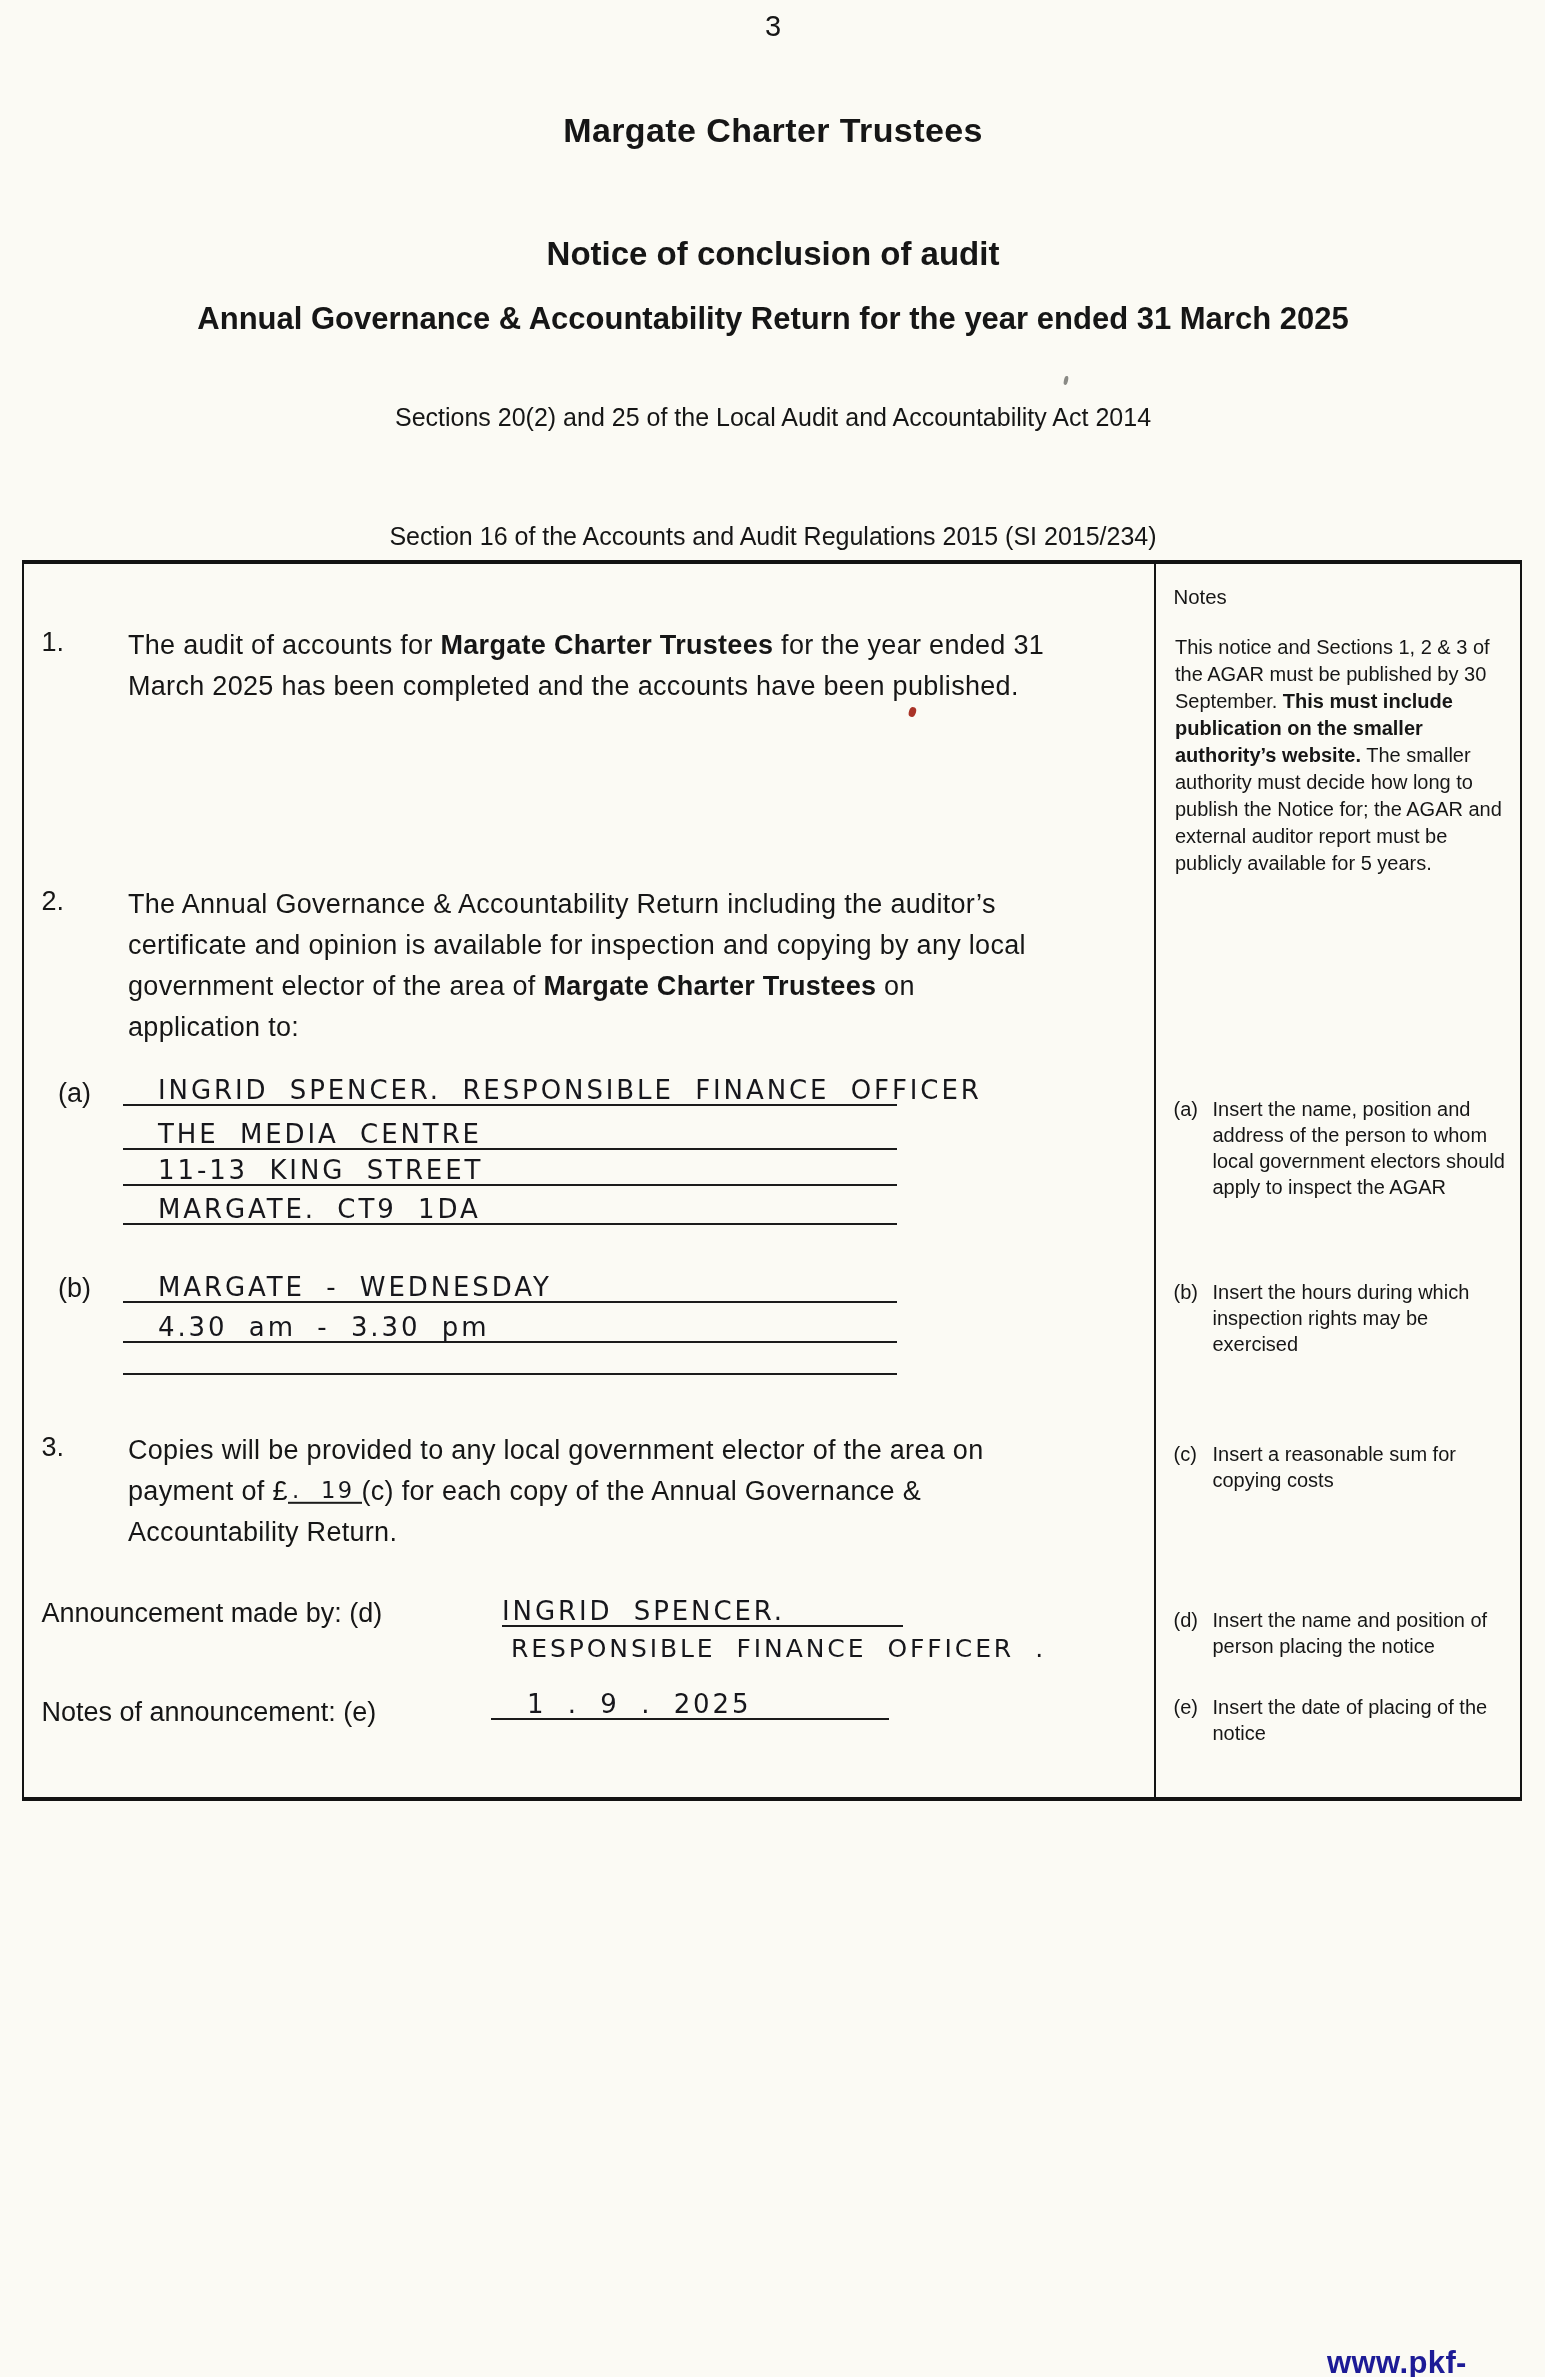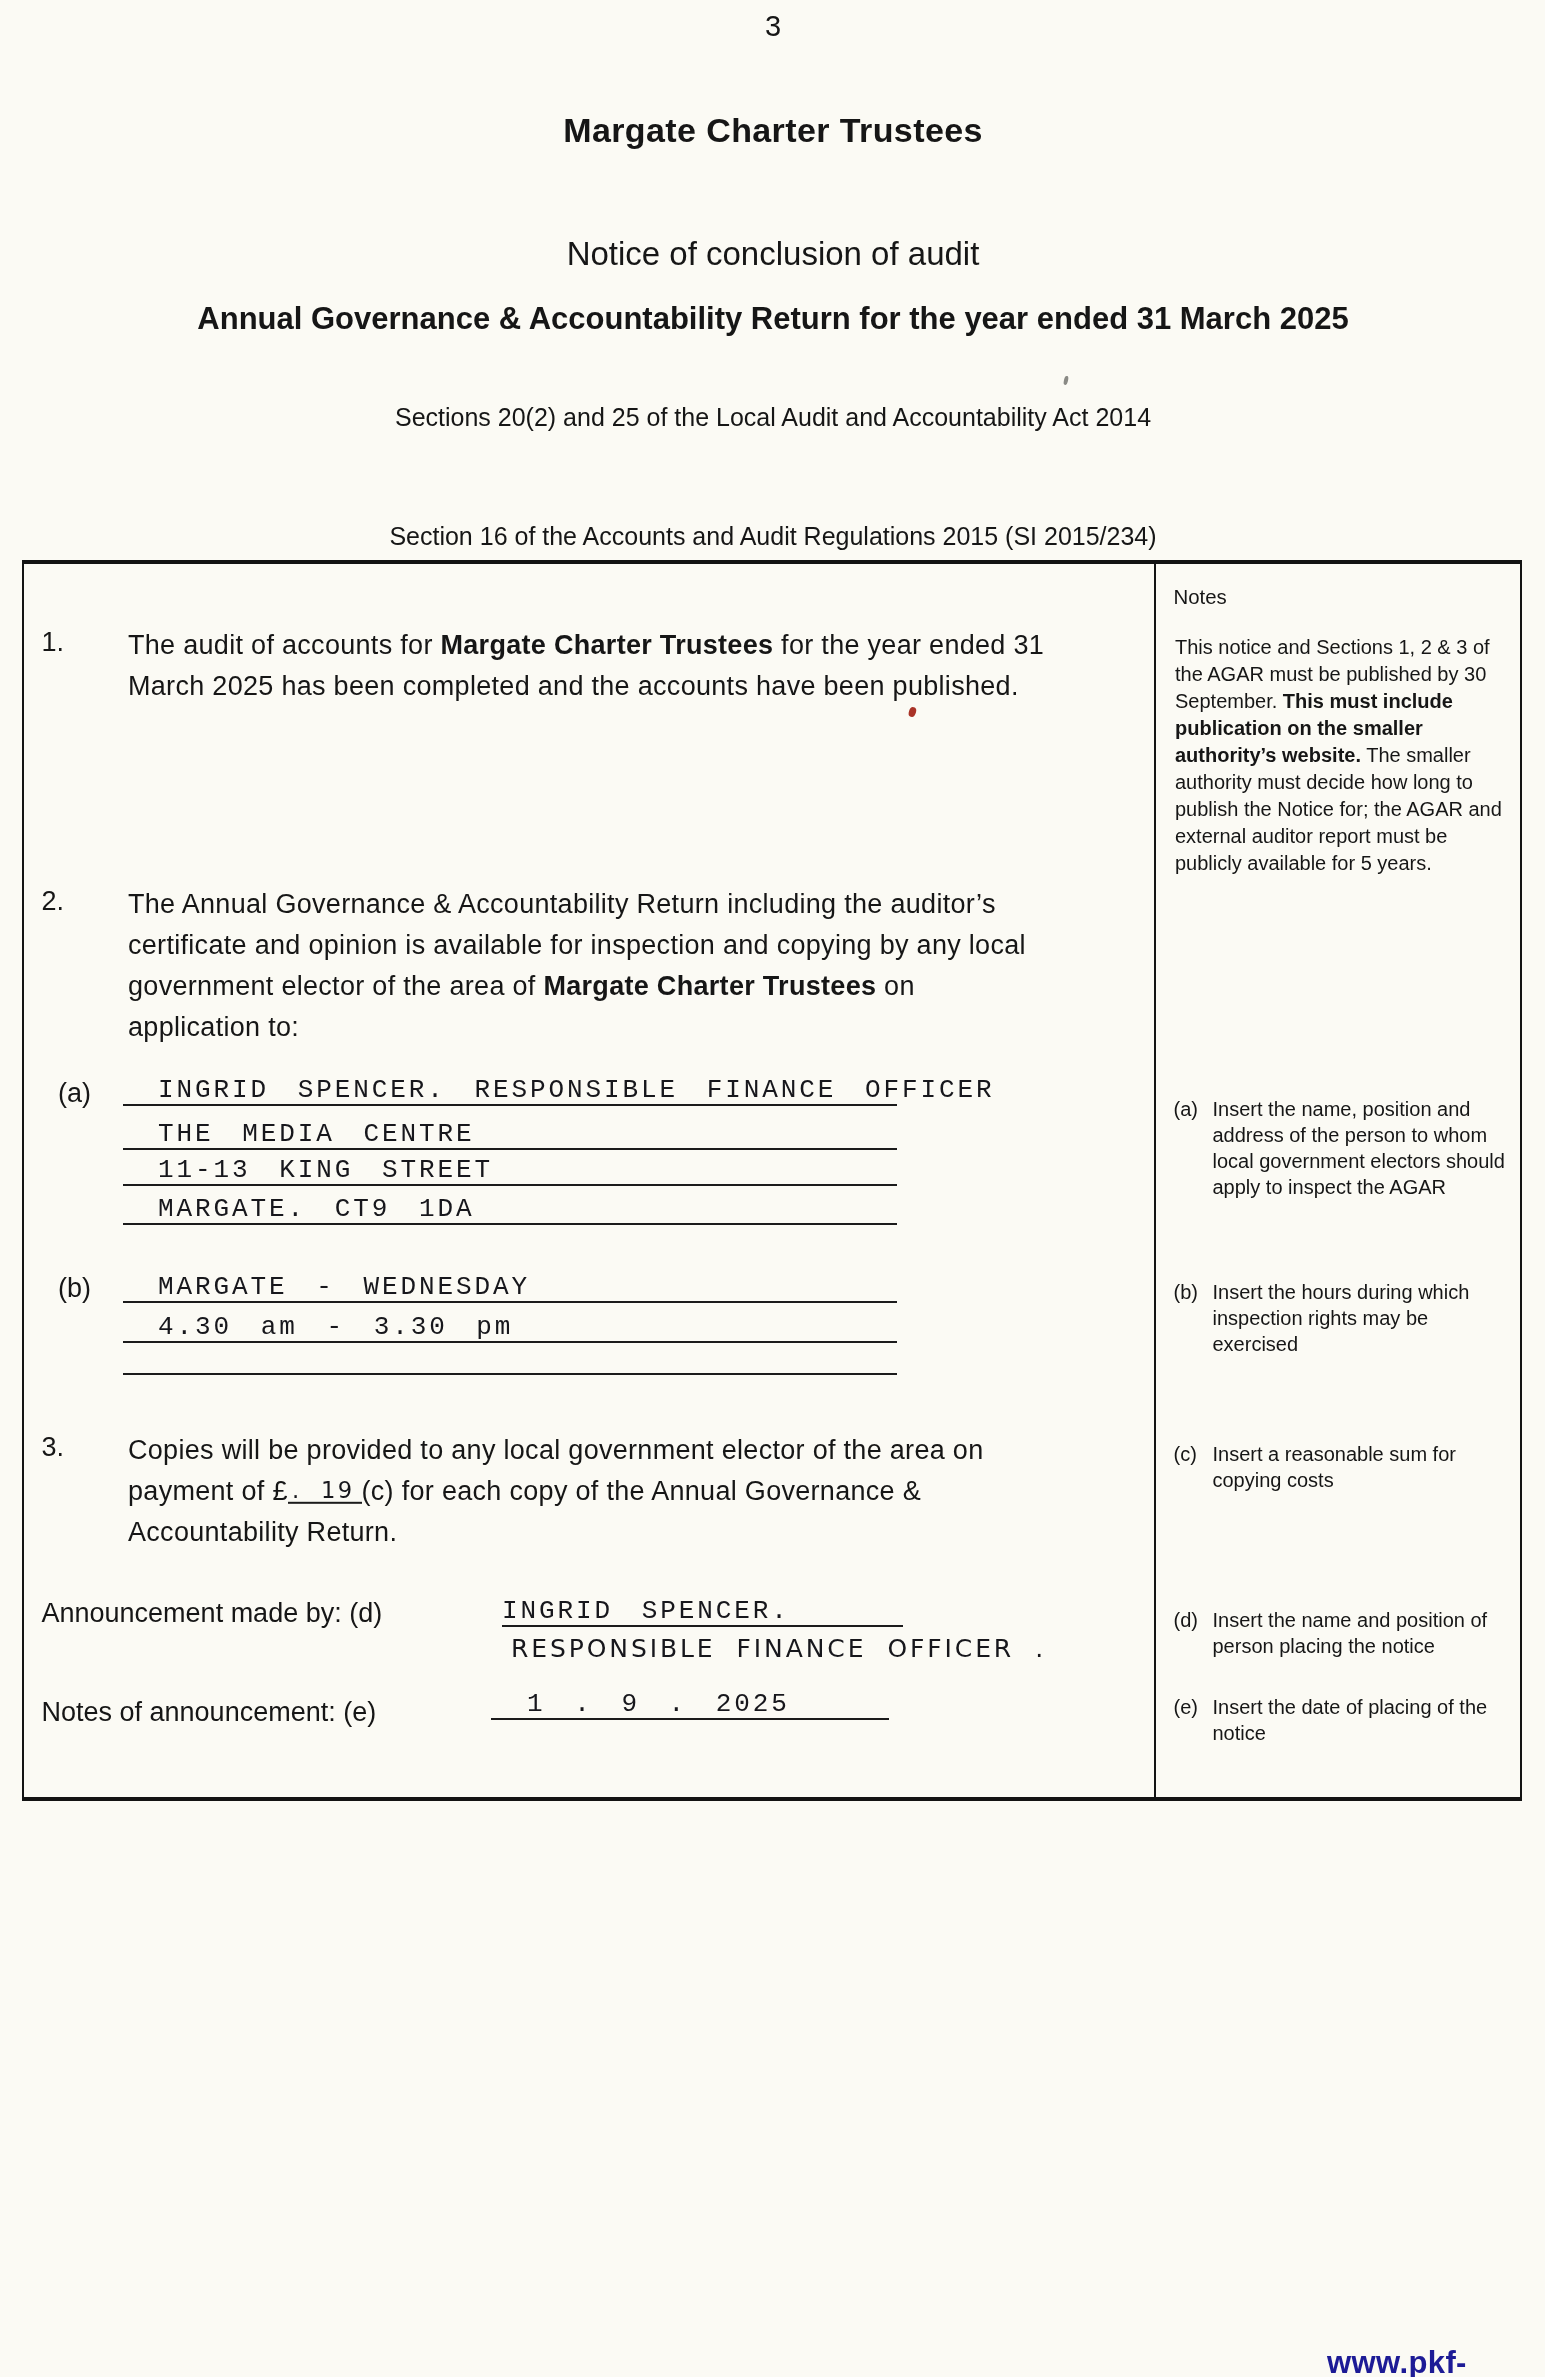--- a/index.html
+++ b/index.html
@@ -7,21 +7,21 @@
     position:relative;
     width:1546px;height:2377px;
     background:#fbfaf4;
     font-family:"Liberation Sans",sans-serif;
     color:#161616;
     overflow:hidden;
   }
   .ctr{position:absolute;left:0;width:100%;text-align:center;}
   .pnum{top:10.2px;font-size:29px;}
   .title{top:111px;font-size:34px;font-weight:700;letter-spacing:0.4px;}
-  .subtitle{top:235px;font-size:33px;font-weight:400;}
+  .subtitle{top:235px;font-size:33px;font-weight:700;}
   .agar{top:301px;font-size:31px;font-weight:700;}
   .sec{font-size:25px;}
   .sec1{top:403px;}
   .sec2{top:484px;margin-top:38px;}
 
   .box{
     position:absolute;left:22px;top:560px;width:1500px;height:1241px;
     border:2.9px solid #131313;border-top-width:4.4px;border-bottom-width:4.4px;
     box-sizing:border-box;background:transparent;
   }
@@ -42,21 +42,21 @@
     letter-spacing:2.9px;word-spacing:10.2px;
     color:#17171c;
   }
   .hw-line{
     position:absolute;left:99px;width:774px;
     border-bottom:2.9px solid #1b1b1b;
     display:flex;align-items:flex-end;
     font-size:26px;line-height:1.05;white-space:nowrap;
     box-sizing:content-box;overflow:visible;
   }
-  .hw-line .hw{margin-left:35px;font-family:Liberation Mono, monospace;}
+  .hw-line .hw{margin-left:35px;}
   .hw-line.tight .hw{margin-left:0;}
   .hw-free{
     position:absolute;font-size:25px;white-space:nowrap;
   }
   .amount{
     display:inline-block;border-bottom:2.9px solid #1b1b1b;
     padding:0 7.3px 0 4.4px;font-size:22.6px;line-height:1;
     transform:translateY(-2.2px);letter-spacing:2.2px;
   }
 

